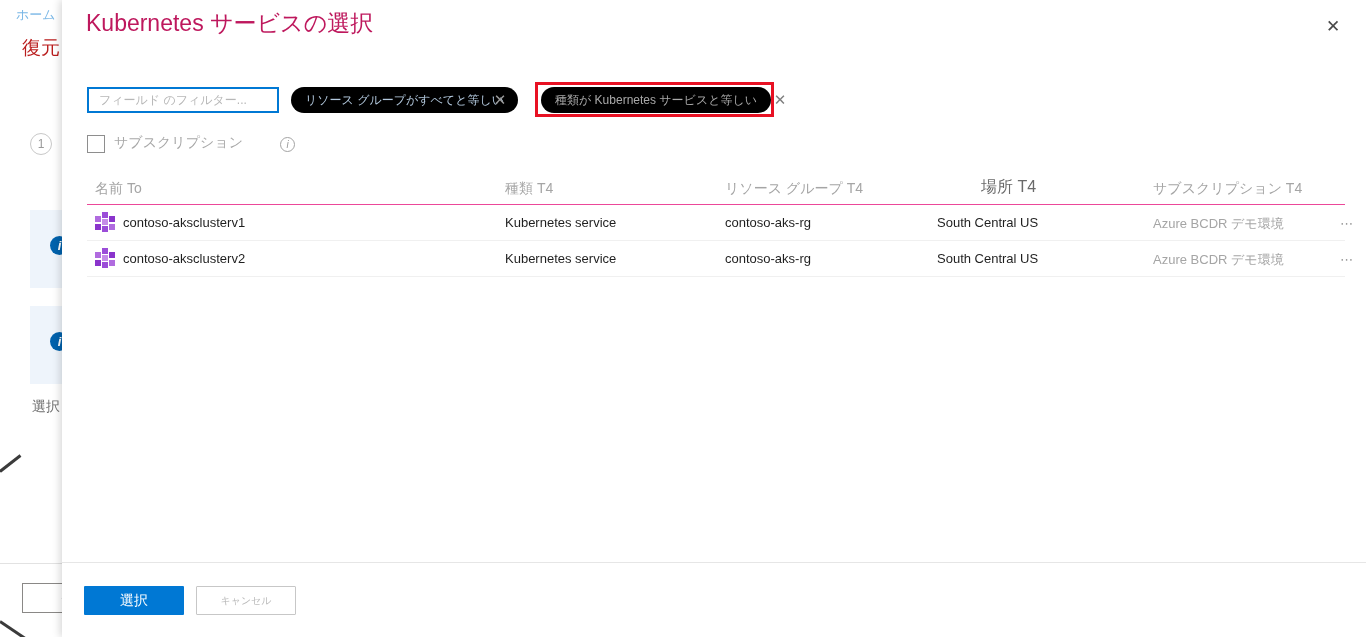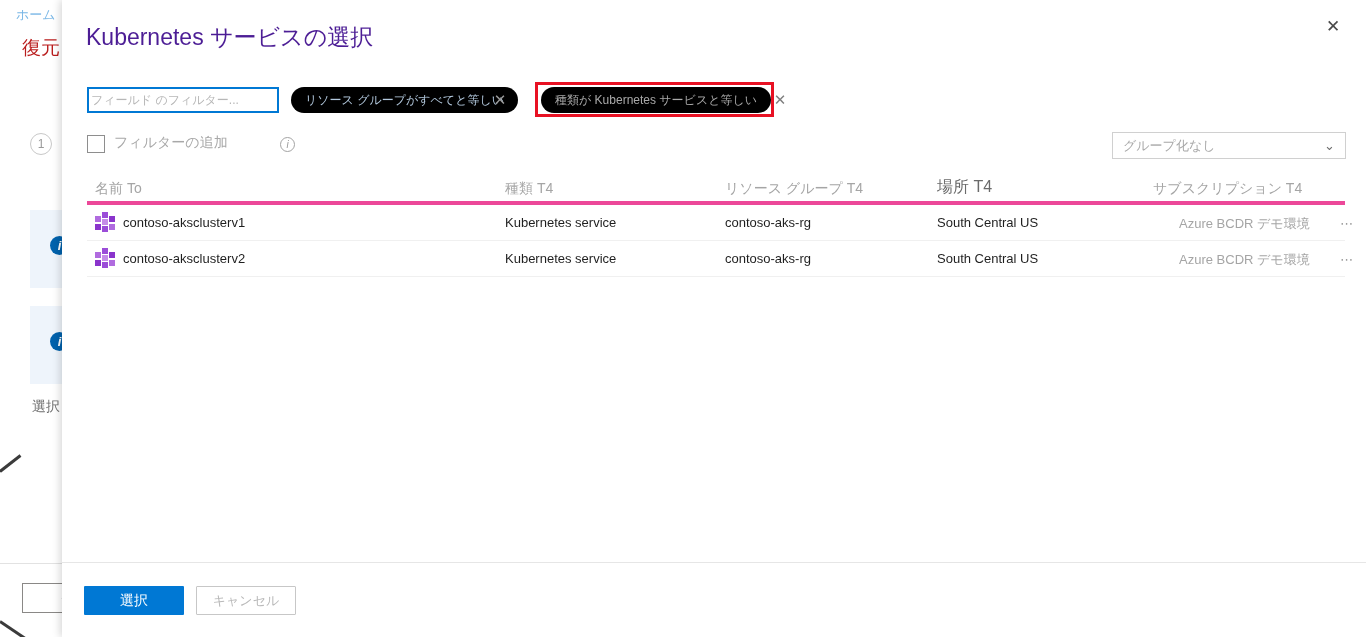--- a/index.html
+++ b/index.html
@@ -74,38 +74,38 @@
 
   
   #dialog {
     position: absolute;
     left: 62px; top: 0;
     width: 1304px; height: 637px;
     background: #ffffff;
     box-shadow: -2px 0 8px rgba(0,0,0,0.16);
   }
   .dlg-title {
-    position: absolute; left: 24px; top: 22px;
-    font-size: 23px; color: #4c1d95;
+    position: absolute; left: 24px; top: 8px;
+    font-size: 23px; color: #be185d;
     white-space: nowrap;
   }
   .dlg-close {
     position: absolute; right: 18px; top: 12px;
     width: 30px; height: 30px;
     color: #4a4a4a; font-size: 17px;
     line-height: 30px; text-align: center;
     cursor: pointer;
   }
 
   
   .filter-input {
     position: absolute; left: 25px; top: 87px;
     width: 192px; height: 26px;
     border: 2px solid #0078d4; background: #ffffff;
-    padding: 0 2px;
+    padding: 0 10px;
     font-family: "Liberation Sans", sans-serif;
     font-size: 12px; color: #3b3b3b;
     outline: none;
   }
   .filter-input::placeholder { color: #b7b7b7; }
 
   .pill {
     position: absolute; top: 87px; height: 26px;
     background: #000000; border-radius: 13px;
     font-size: 12px; color: #b3c9de;
@@ -167,48 +167,48 @@
     font-size: 13px; color: #6d6d6d; line-height: 25px;
   }
 
   
   .tbl {
     position: absolute; left: 25px; top: 176px;
     width: 1258px;
   }
   .tbl-head {
     position: relative; height: 29px;
-    border-bottom: 4px solid #ec4899;
+    border-bottom: 1px solid #ec4899;
   }
   .tbl-row {
     position: relative; height: 36px;
     border-bottom: 1px solid #f0f0f0;
     cursor: pointer;
   }
   .c-name  { position: absolute; left: 8px; }
   .c-kind  { position: absolute; left: 418px; }
   .c-rg    { position: absolute; left: 638px; }
   .c-loc   { position: absolute; left: 850px; }
   .c-sub   { position: absolute; left: 1066px; }
   .c-more  { position: absolute; left: 1253px; }
 
   .tbl-head .c-name,
   .tbl-head .c-kind,
   .tbl-head .c-rg,
   .tbl-head .c-sub {
     top: 4px; font-size: 14px; color: #a5a5a5; white-space: nowrap;
   }
   .tbl-head .c-loc {
-    top: 1px; font-size: 16px; color: #6a6a6a; white-space: nowrap;
+    top: 1px; font-size: 16px; color: #6a6a6a; white-space: nowrap; margin-left: 44px;
   }
 
   .tbl-row .cell {
     top: 10px; font-size: 13px; color: #1f1f1f; white-space: nowrap;
   }
-  .tbl-row .c-sub { top: 10px; font-size: 13px; color: #a5a5a5; white-space: nowrap; margin-left: 26px; }
+  .tbl-row .c-sub { top: 10px; font-size: 13px; color: #a5a5a5; white-space: nowrap; }
   .tbl-row .c-more { top: 11px; font-size: 13px; color: #9c9c9c; }
 
   .aks-icon {
     position: absolute; left: 8px; top: 7px;
     width: 20px; height: 20px;
   }
   .tbl-row .c-name.with-icon { left: 36px; }
 
   
   .dlg-footer-sep {
@@ -222,21 +222,21 @@
     border: none; border-radius: 1px;
     font-family: "Liberation Sans", sans-serif;
     font-size: 14px; cursor: pointer;
   }
   .btn-secondary {
     position: absolute; left: 134px; top: 586px;
     width: 100px; height: 29px;
     background: #ffffff; color: #b9b9b9;
     border: 1px solid #c7c7c7; border-radius: 1px;
     font-family: "Liberation Sans", sans-serif;
-    font-size: 13px; cursor: pointer;
+    font-size: 10px; cursor: pointer;
   }
 </style>
 </head>
 <body>
 
 <div id="backdrop">
   <div class="bg-breadcrumb">ホーム</div>
   <div class="bg-pagetitle">復元</div>
   <div class="bg-step">1</div>
 
@@ -264,28 +264,24 @@
   <div class="pill p1">リソース グループがすべてと等しい</div>
   <div class="pill-x x1">✕</div>
 
   <div class="pill p2">種類が Kubernetes サービスと等しい</div>
   <div class="pill-x x2">✕</div>
   <div class="red-box"></div>
 
 
   <div class="chk-wrap">
     <div class="chk-box"></div>
-    <div class="chk-label">フィルターの追加</div>
+    <div class="chk-label">サブスクリプション</div>
     <div class="chk-info">i</div>
   </div>
 
-  <div class="group-select">
-    <span>グループ化なし</span>
-    <span class="group-chev">⌄</span>
-  </div>
 
   <div class="tbl">
 
     <div class="tbl-head">
       <div class="c-name">名前 To</div>
       <div class="c-kind">種類 T4</div>
       <div class="c-rg">リソース グループ T4</div>
       <div class="c-loc">場所 T4</div>
       <div class="c-sub">サブスクリプション T4</div>
     </div>

